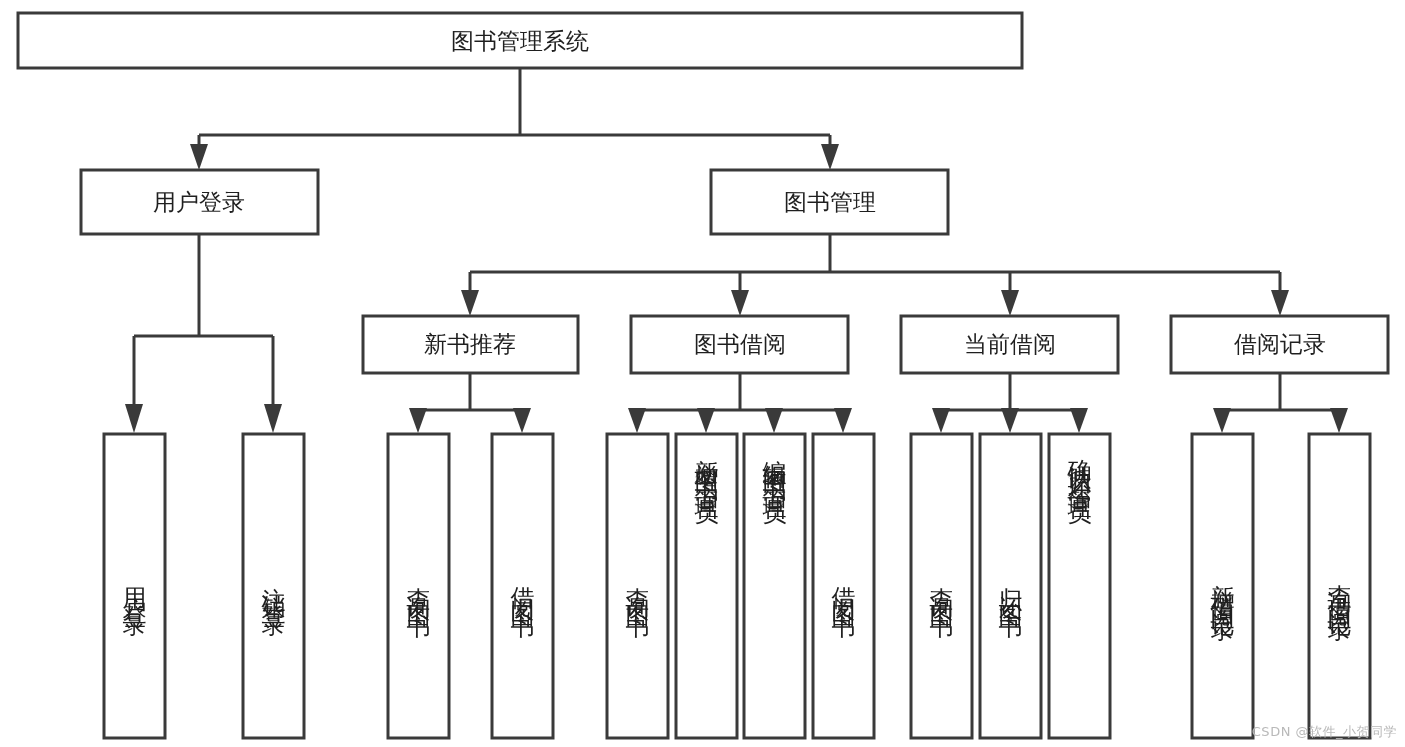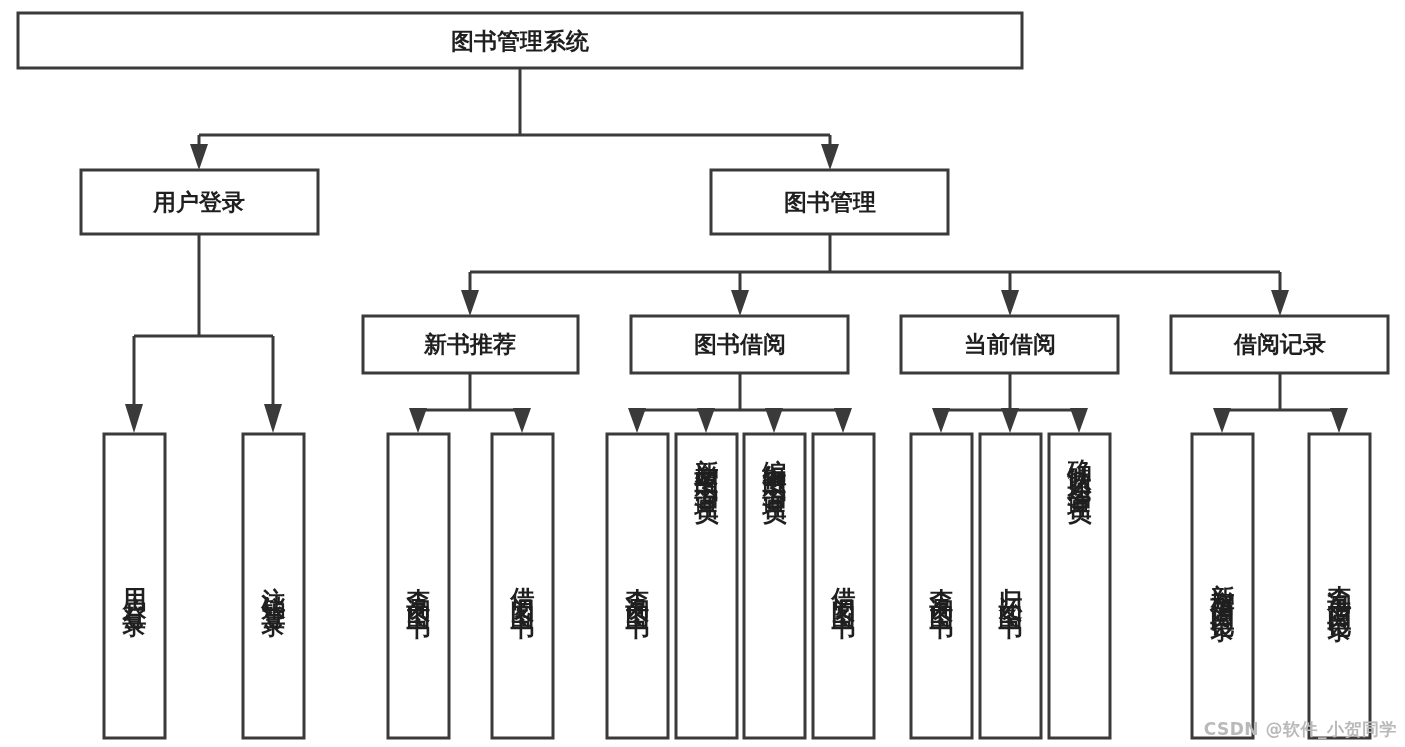--- a/index.html
+++ b/index.html
@@ -11,21 +11,20 @@
     width: 1405px;
     height: 747px;
     font-family: "DejaVu Sans", "Liberation Sans", sans-serif;
     overflow: hidden;
   }
   #diagram-root {
     position: relative;
     width: 1405px;
     height: 747px;
     background: #ffffff;
-    font-weight: bold;
   }
   svg#tree-svg {
     position: absolute;
     top: 0;
     left: 0;
     width: 1405px;
     height: 747px;
   }
   .node-box {
     fill: #ffffff;
@@ -49,21 +48,21 @@
     dominant-baseline: middle;
   }
   .label-h {
     font-size: 23px;
   }
   .watermark {
     position: absolute;
     right: 8px;
     bottom: 6px;
     font-family: "DejaVu Sans", "Liberation Sans", sans-serif;
-    font-size: 17px;
+    font-size: 13px;
     color: #b9b9b9;
     white-space: nowrap;
     letter-spacing: 0.5px;
     pointer-events: none;
   }
 </style>
 </head>
 <body>
 
 <div id="diagram-root">

